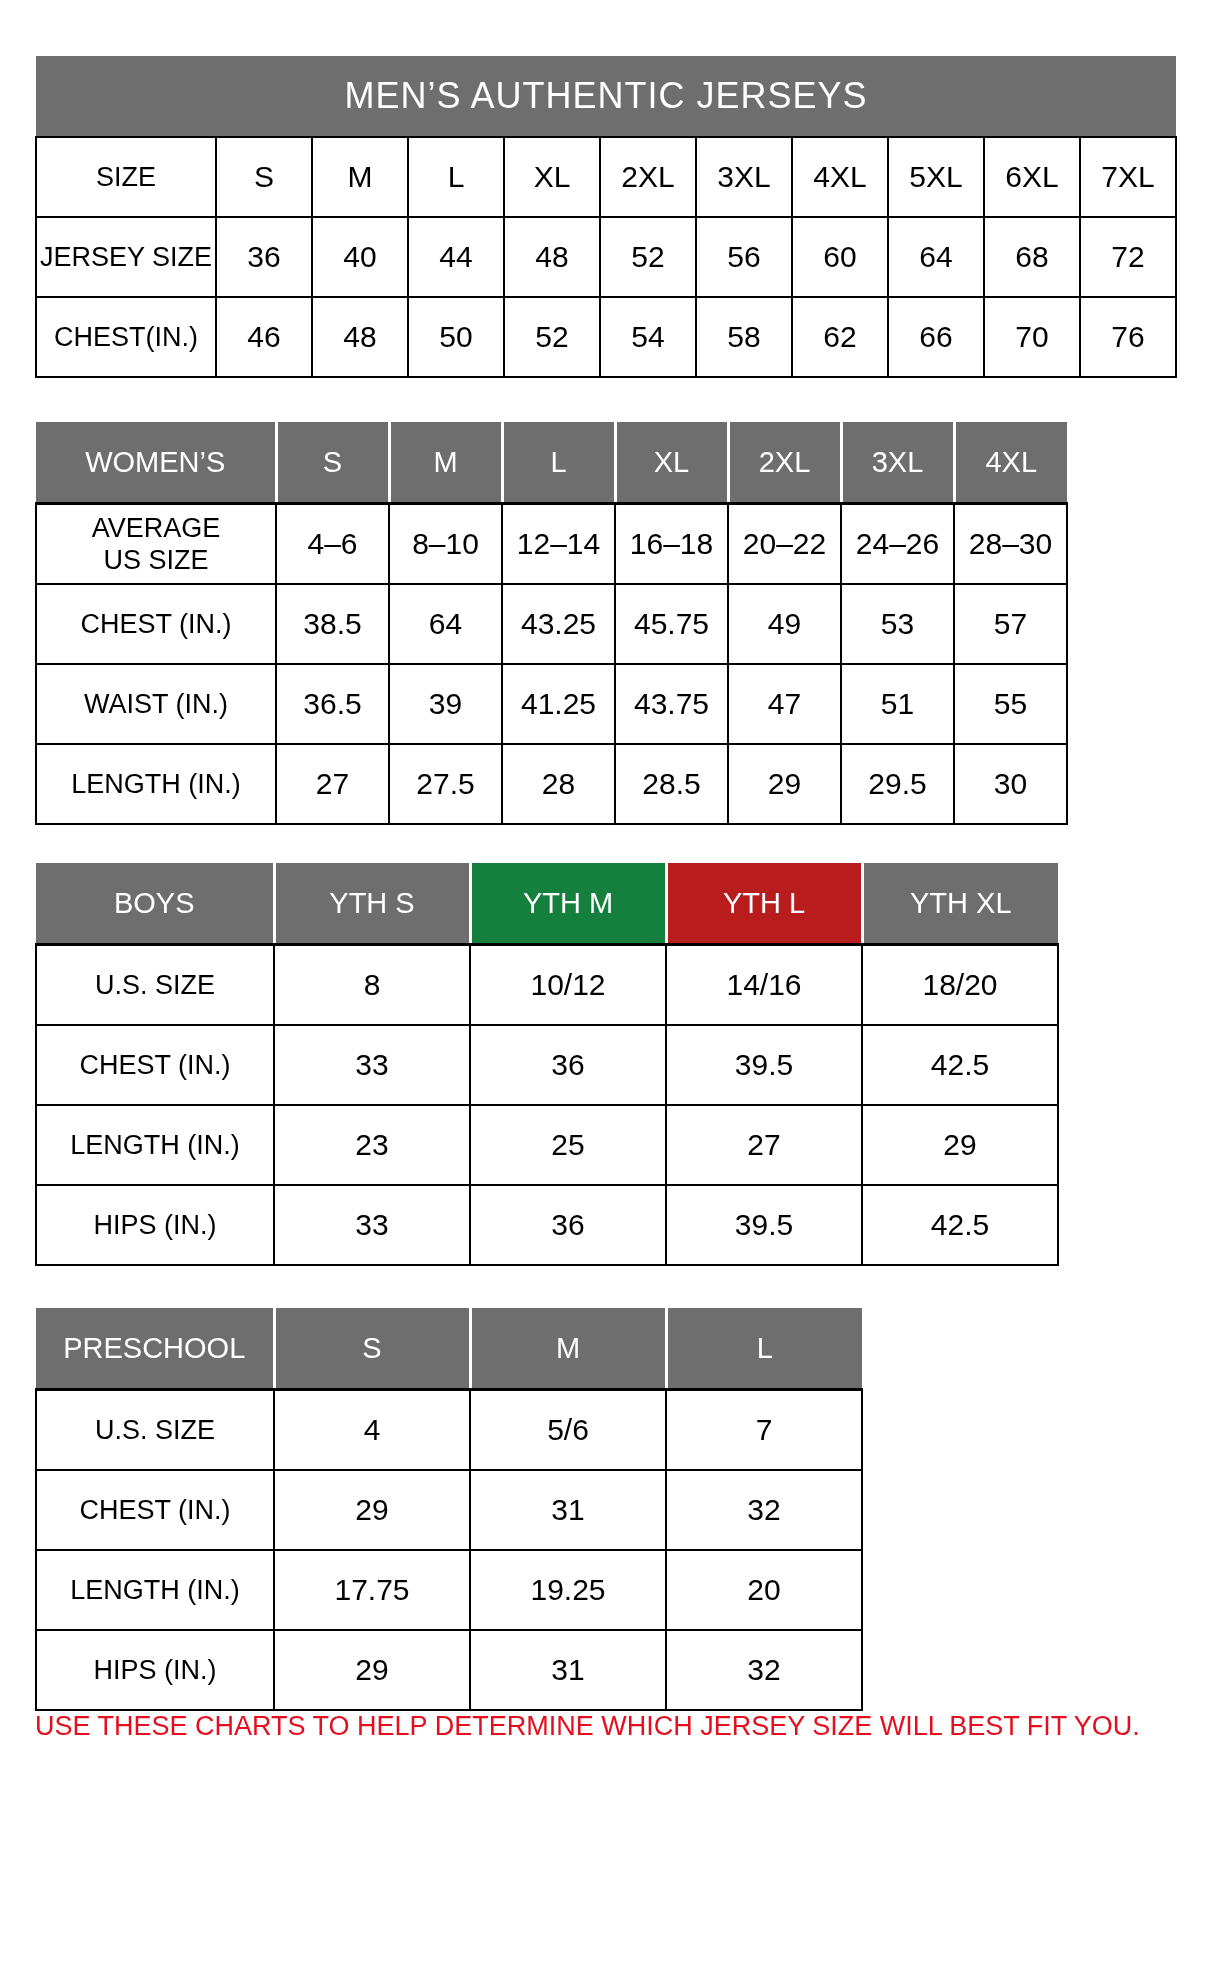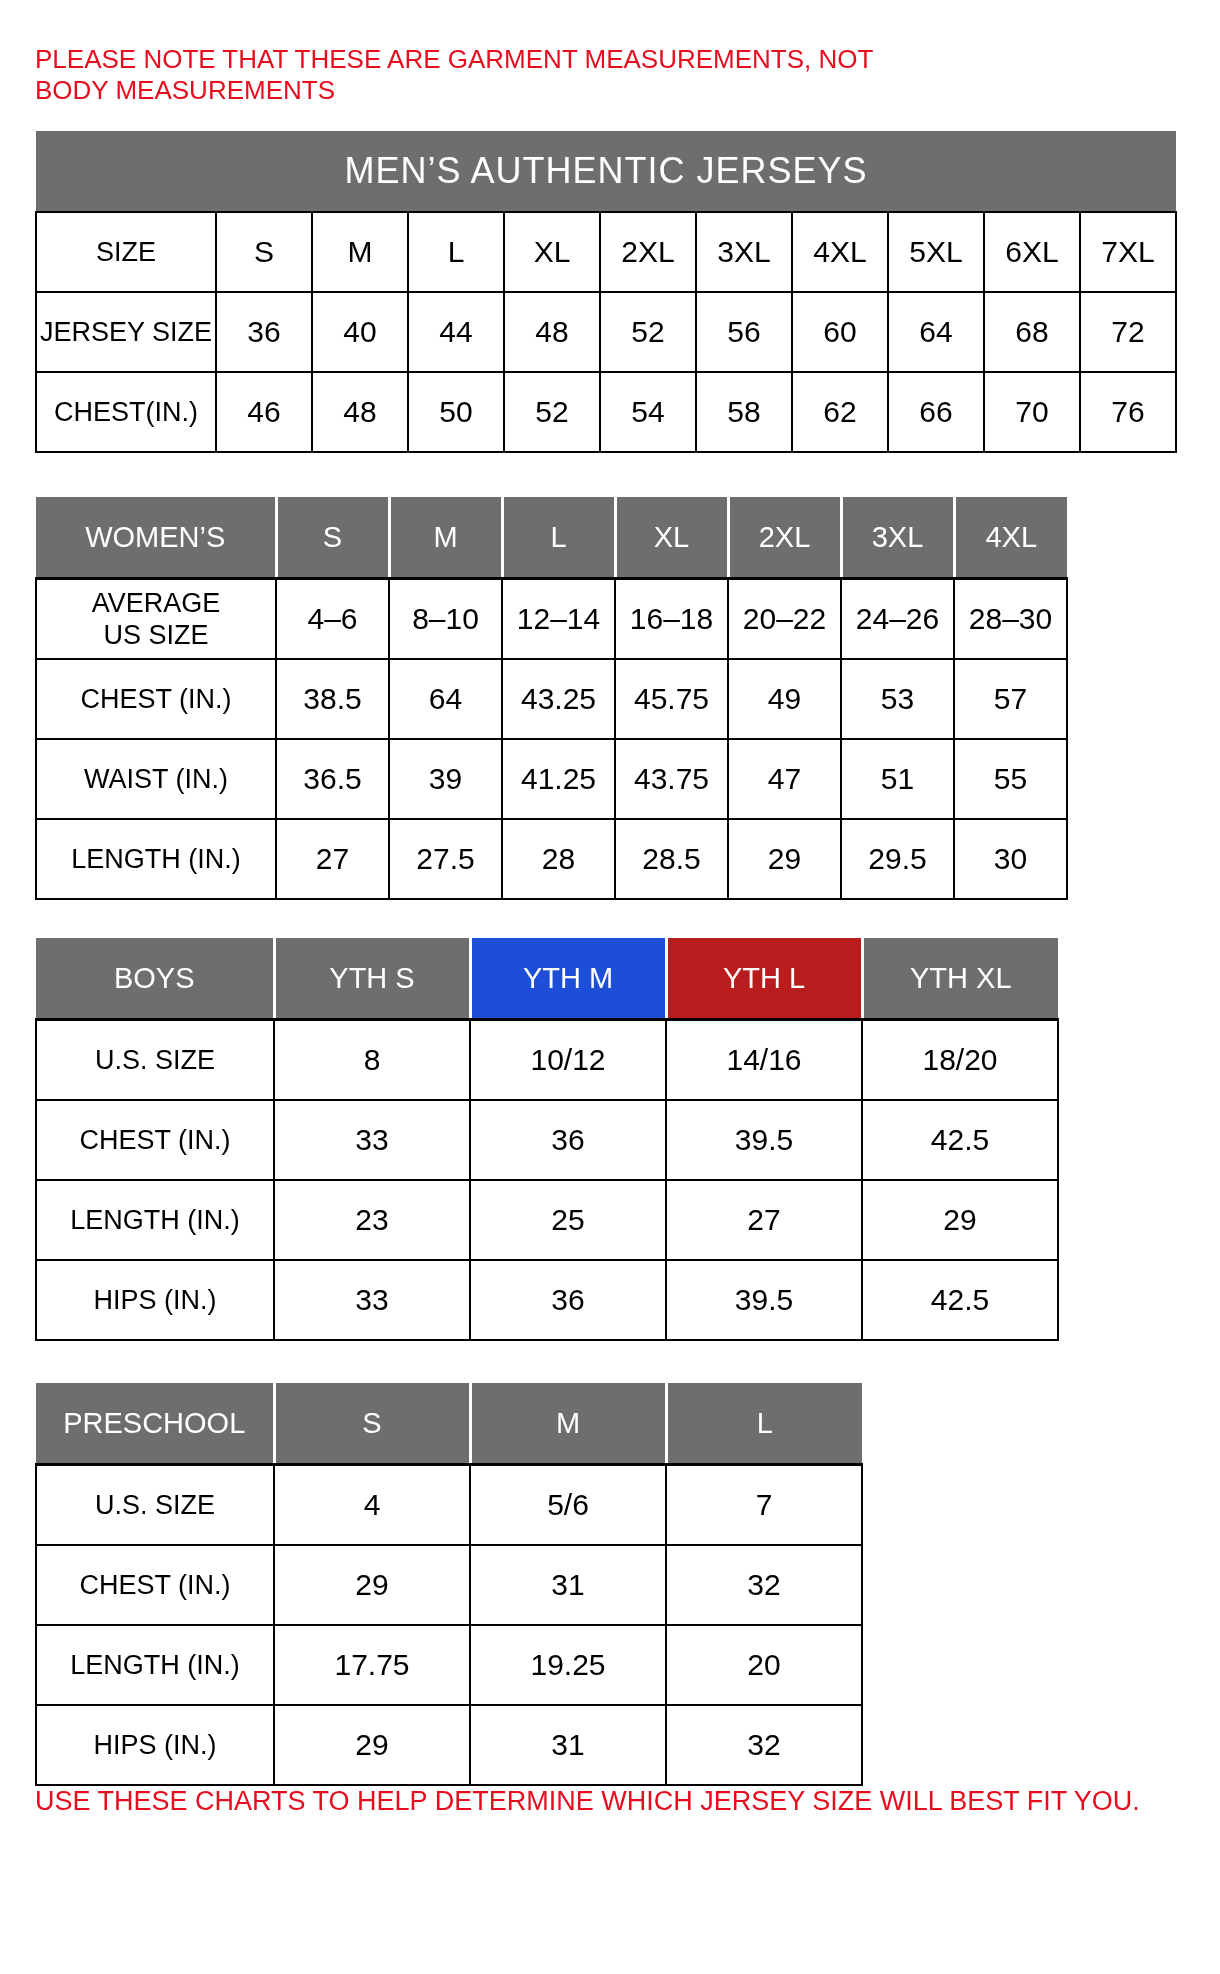--- a/index.html
+++ b/index.html
@@ -91,21 +91,20 @@
   }
   .size-table th.gray-cell:last-child {
     border-right: none;
   }
 </style>
 </head>
 <body>
 
 <div class="page">
 
-  <p class="note" style="color: rgb(230, 14, 30);">PLEASE NOTE THAT THESE ARE GARMENT MEASUREMENTS, NOT BODY MEASUREMENTS</p>
 
   <div id="tables">
       <table class="size-table mens">
         <colgroup>
           <col style="width: 180px;">
           <col style="width: 96px;">
           <col style="width: 96px;">
           <col style="width: 96px;">
           <col style="width: 96px;">
           <col style="width: 96px;">
@@ -234,21 +233,21 @@
           <col style="width: 238px;">
           <col style="width: 196px;">
           <col style="width: 196px;">
           <col style="width: 196px;">
           <col style="width: 196px;">
         </colgroup>
         <thead>
           <tr>
             <th class="gray-cell" style="background: rgb(110, 110, 110);">BOYS</th>
             <th class="gray-cell" style="background: rgb(110, 110, 110);">YTH S</th>
-            <th class="gray-cell" style="background: #1d4ed8;">YTH M</th>
+            <th class="gray-cell" style="background: #15803d;">YTH M</th>
             <th class="gray-cell" style="background: #b91c1c;">YTH L</th>
             <th class="gray-cell" style="background: rgb(110, 110, 110);">YTH XL</th>
           </tr>
         </thead>
         <tbody>
           <tr>
             <td class="label">U.S. SIZE</td>
             <td>8</td>
             <td>10/12</td>
             <td>14/16</td>

